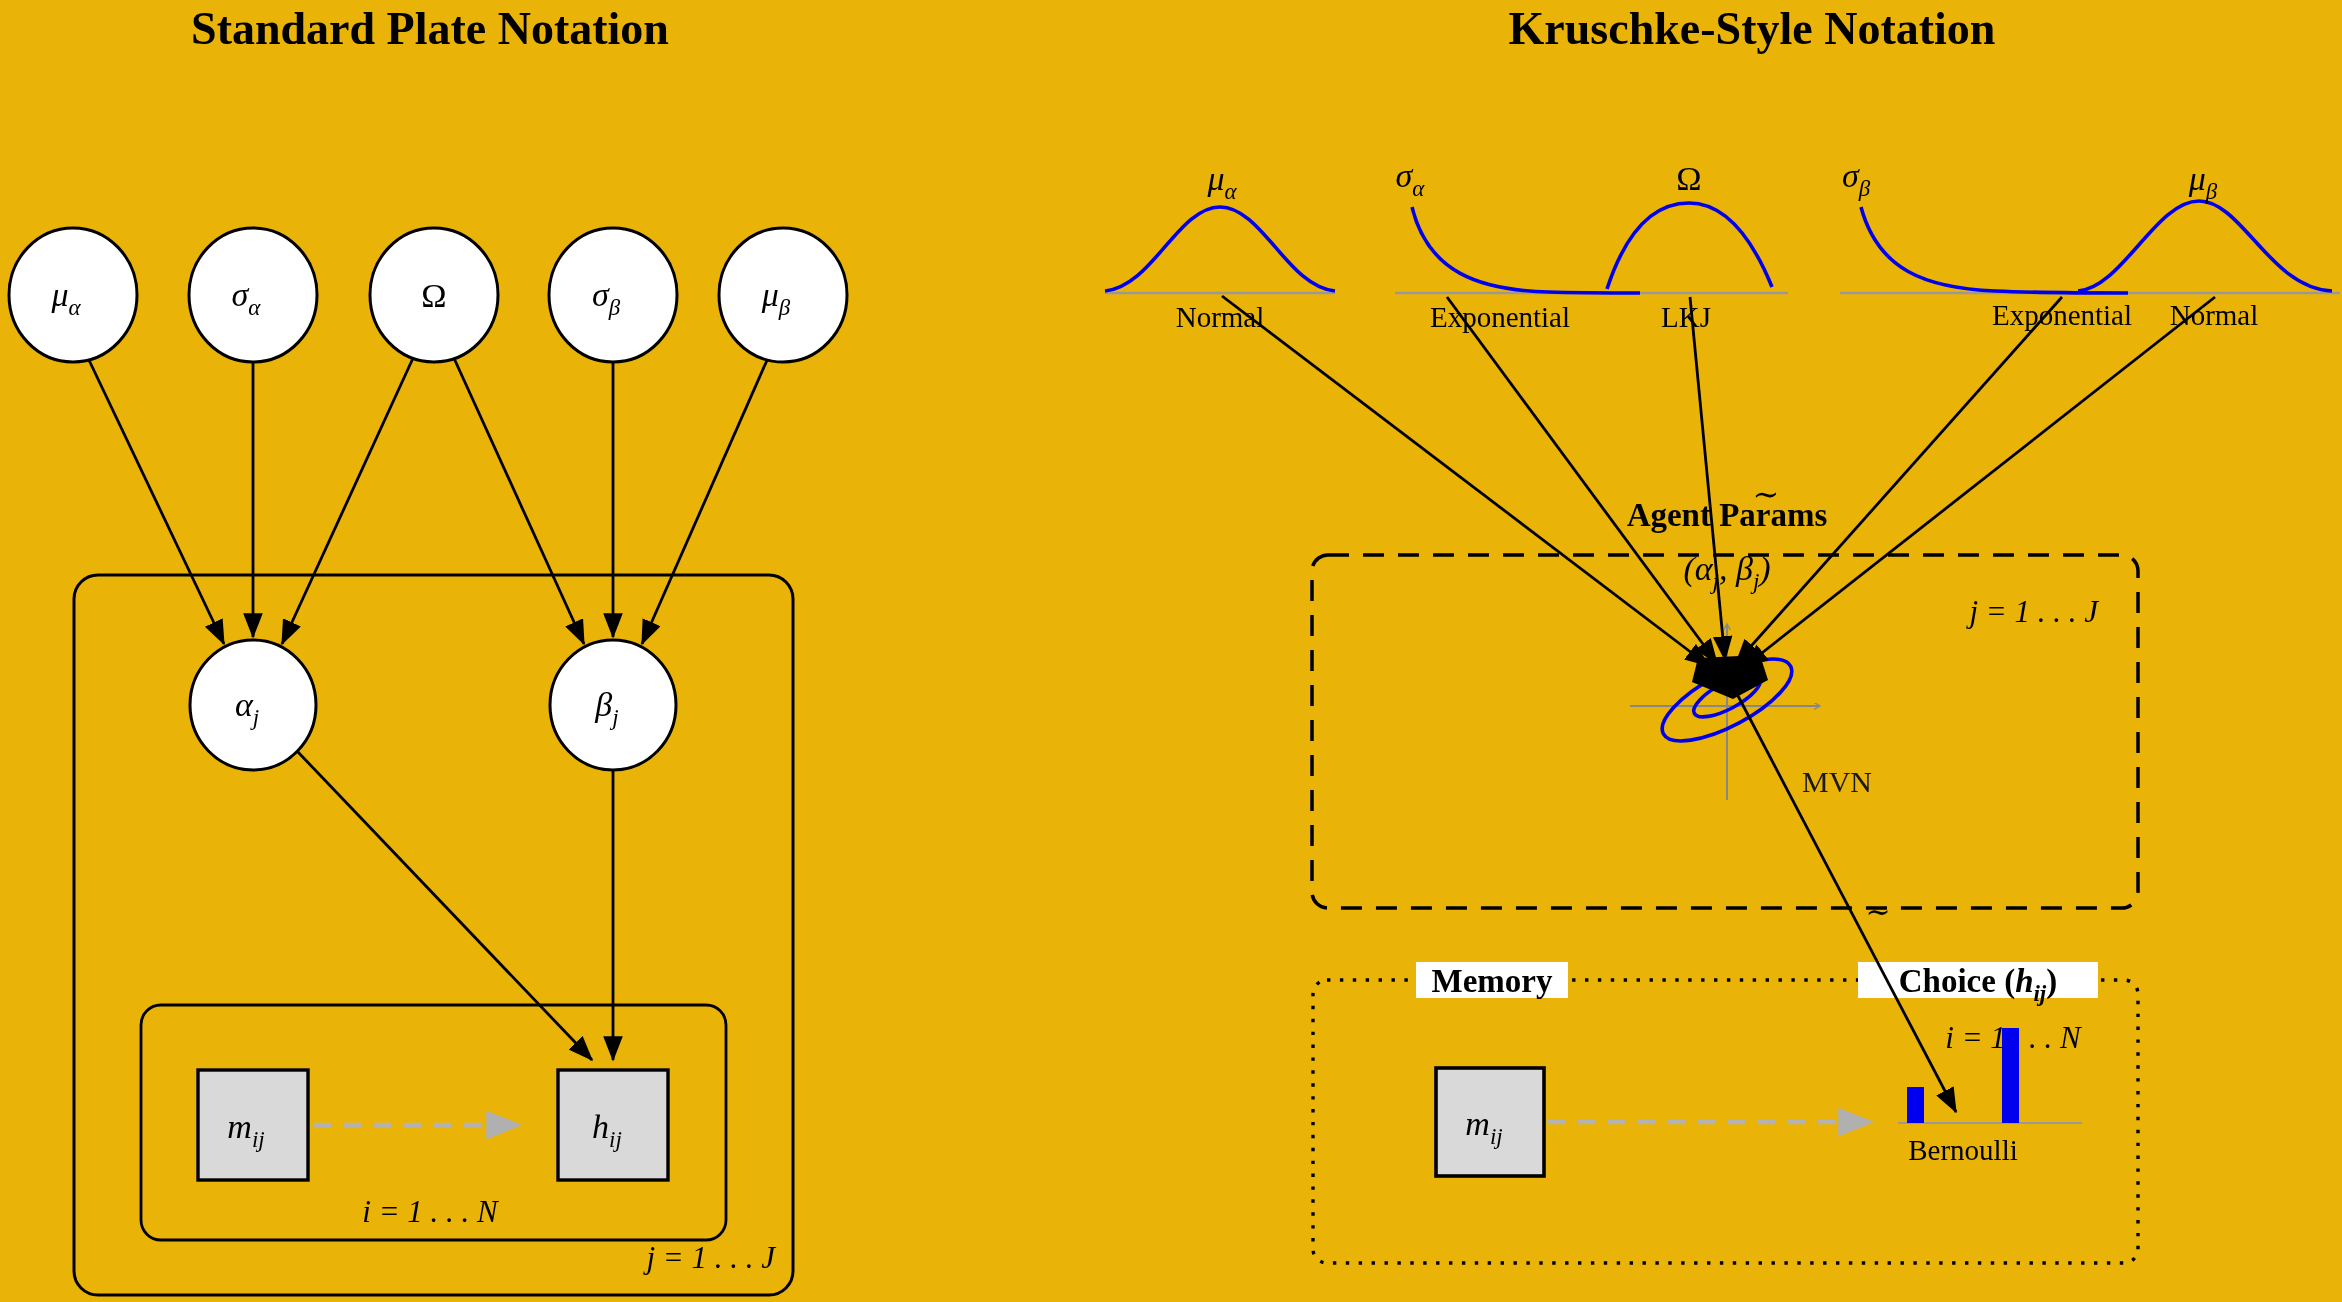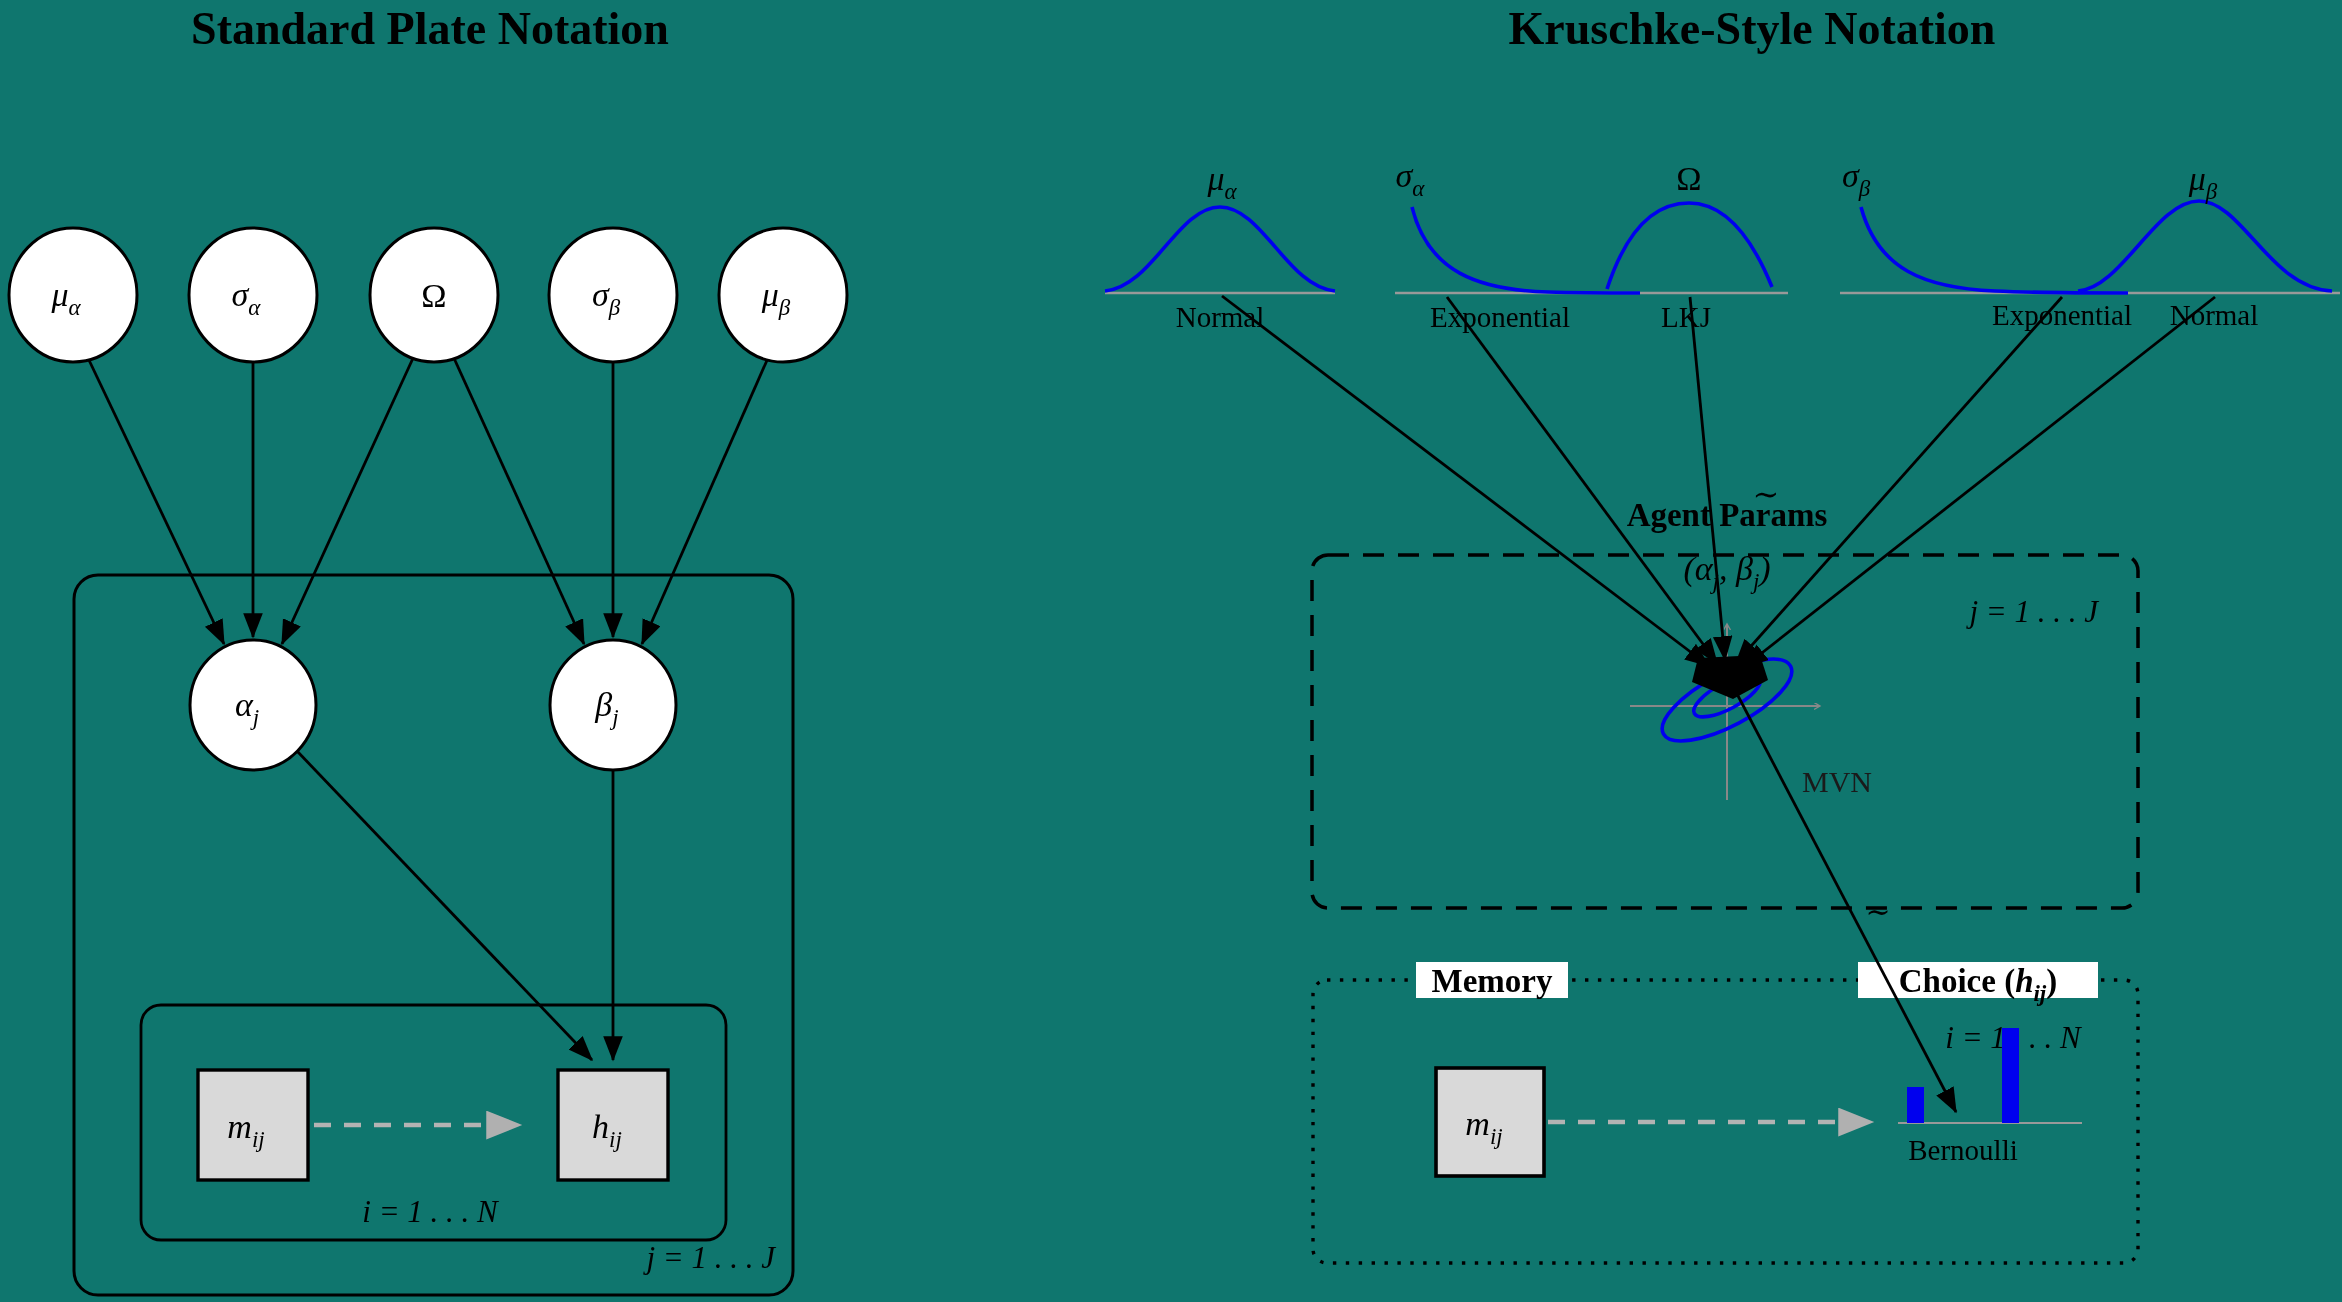--- a/index.html
+++ b/index.html
@@ -1,16 +1,16 @@
 <!DOCTYPE html>
 <html><head>
 <meta charset="utf-8">
 <style>
   html,body{margin:0;padding:0;background:#ffffff;}
-  #stage{position:relative;width:2342px;height:1302px;background:#0f766e;overflow:hidden;}
+  #stage{position:relative;width:2342px;height:1302px;background:#eab308;overflow:hidden;}
   svg{display:block;}
   text{font-family:"Liberation Serif","DejaVu Serif",serif;fill:#000;}
   .title{font-size:46px;font-weight:bold;}
   .math{font-style:italic;font-size:34px;}
   .mathsub{font-style:italic;font-size:23px;}
   .upright{font-style:normal;}
   .distname{font-size:29px;font-style:normal;}
   .platelabel{font-style:italic;font-size:31px;}
   .boldlabel{font-size:33px;font-weight:bold;}
   .mvn{font-size:30px;fill:#1a1a1a;}

